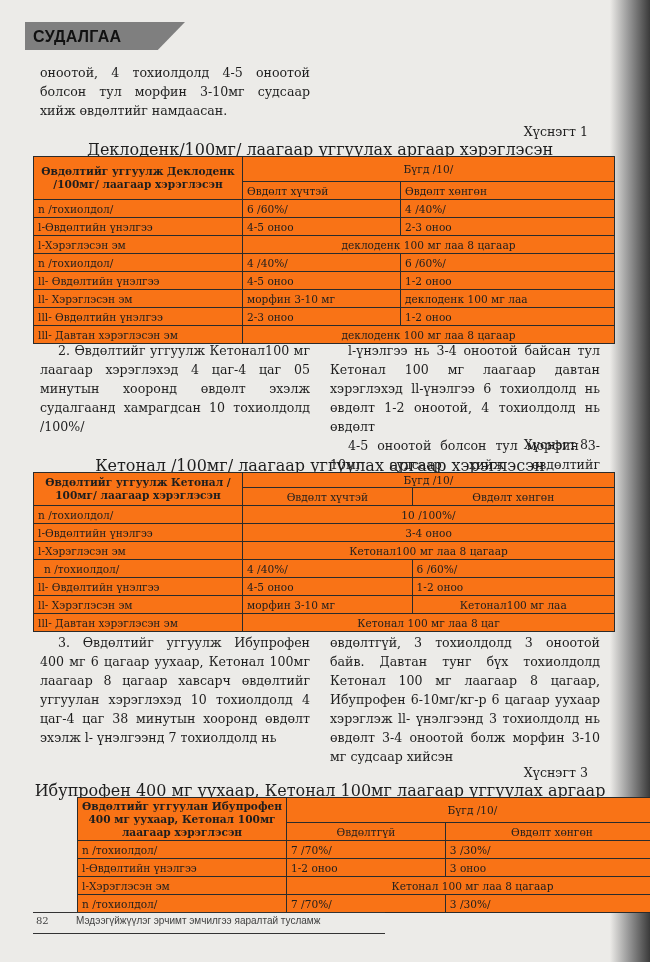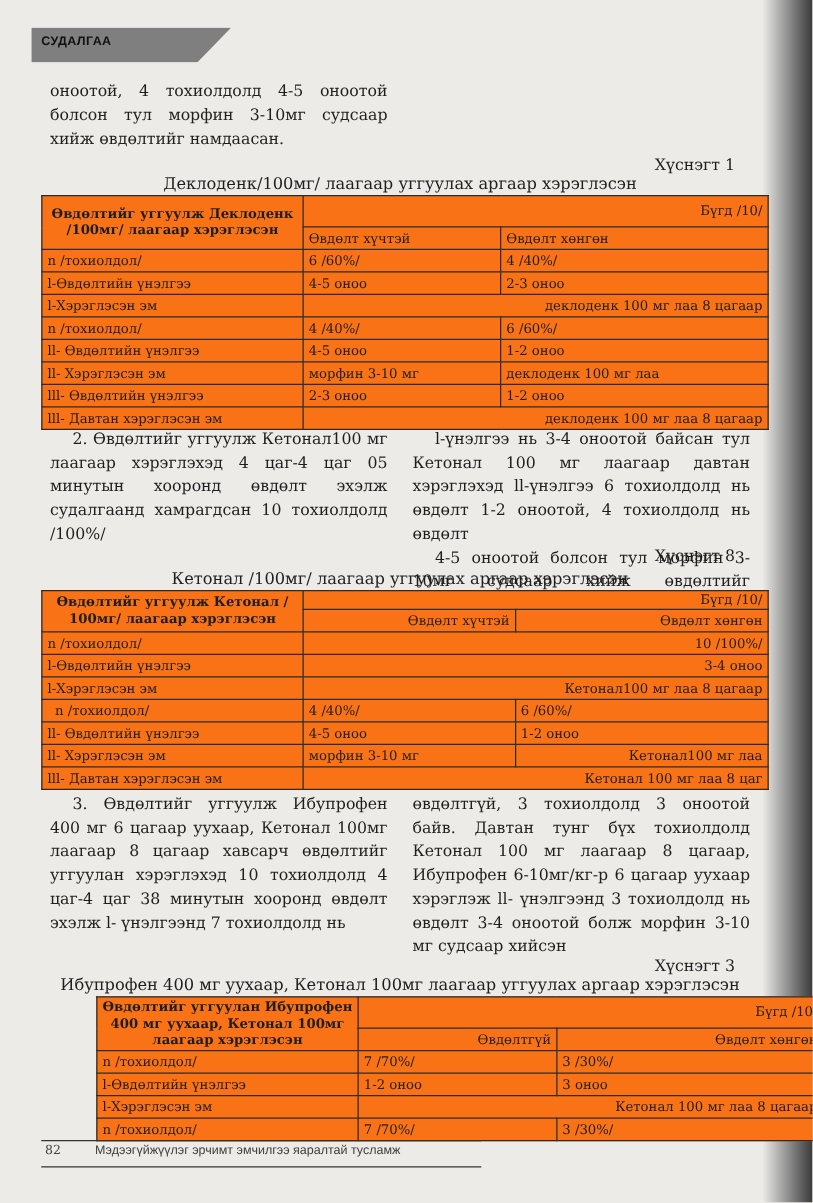--- a/index.html
+++ b/index.html
@@ -14,42 +14,42 @@
     background:linear-gradient(to right, rgba(236,235,232,0) 0%, #9a9a9a 45%, #3a3a3a 100%);
   }
   .section-band {
     position:absolute; left:25px; top:22px; width:160px; height:28px;
     background:#7f7f7f;
     clip-path:polygon(0 0, 100% 0, 83% 100%, 0 100%);
   }
   .section-band span {
     position:absolute; left:8px; top:6px;
     font-family:"Liberation Sans","DejaVu Sans",sans-serif;
-    font-weight:bold; font-size:10px; color:#111; letter-spacing:0.3px;
+    font-weight:bold; font-size:16px; color:#111; letter-spacing:0.3px;
   }
   .cols { position:absolute; left:40px; width:560px; display:flex; justify-content:space-between; }
   .col { width:270px; font-size:12.6px; line-height:19px; text-align:justify; }
   .col p { margin:0; }
   .indent { text-indent:18px; }
   .table-no {
     position:absolute; right:62px; font-size:12.6px;
   }
   .table-title {
-    position:absolute; left:30px; width:580px; text-align:center; font-size:13px;
+    position:absolute; left:30px; width:580px; text-align:center; font-size:16px;
   }
   table.data {
     position:absolute; left:33px; width:582px; border-collapse:collapse;
     font-size:10.6px; background:#f97316;
   }
   table.data td, table.data th {
     border:1px solid #2b2b2b; padding:1px 4px; height:15px; font-weight:normal;
     white-space:nowrap;
   }
   table.data th.rowhead { font-weight:bold; text-align:center; white-space:normal; line-height:13px; }
-  table.data .c { text-align:right; }
+  table.data .c { text-align:center; }
   .footer-line { position:absolute; left:33px; width:352px; height:1px; background:#333; }
   .footer {
     position:absolute; left:36px; top:915px; font-size:10px;
     font-family:"Liberation Sans","DejaVu Sans",sans-serif; color:#404040;
   }
   .footer .pg { display:inline-block; width:40px; font-family:"DejaVu Serif",serif; }
 </style>
 </head>
 <body>
 

